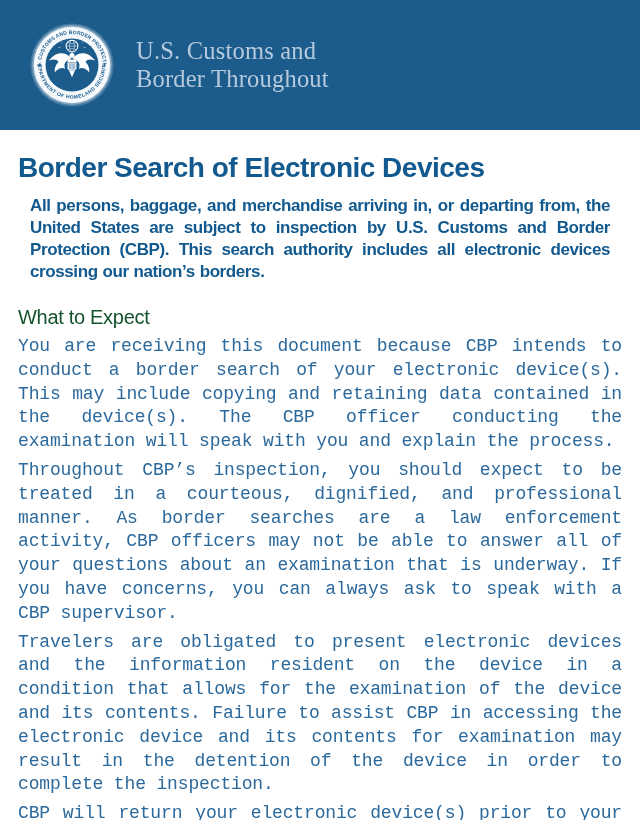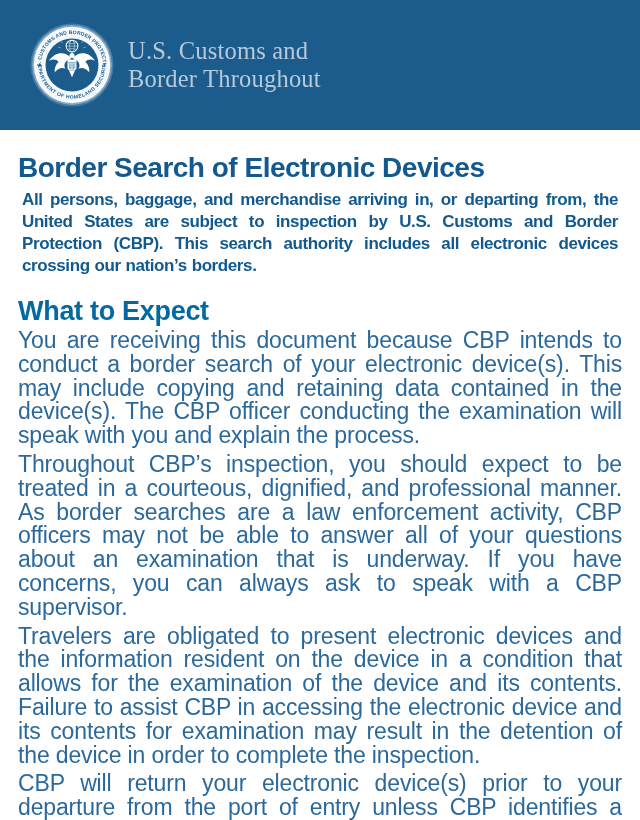--- a/index.html
+++ b/index.html
@@ -15,21 +15,21 @@
   .banner {
     height: 130px;
     background: #1c5c8d;
     display: flex;
     align-items: center;
     box-sizing: border-box;
     padding-left: 30px;
   }
   .seal { width: 84px; height: 84px; flex: 0 0 auto; }
   .agency-name {
-    margin-left: 14px;
+    margin-left: 22px;
     color: #b6cadc;
     font-family: "Liberation Serif", serif;
     font-size: 24.5px;
     line-height: 28px;
     letter-spacing: 0.2px;
   }
 
   
   .content {
     box-sizing: border-box;
@@ -37,41 +37,41 @@
   }
   h1.doc-title {
     margin: 0 0 6px 0;
     font-size: 28px;
     line-height: 30px;
     font-weight: bold;
     letter-spacing: -0.5px;
     color: #11598e;
   }
   p.intro {
-    margin: 4px;
+    margin: 12px;
     font-size: 17px;
     line-height: 22px;
     font-weight: bold;
     letter-spacing: -0.4px;
     word-spacing: 0.5px;
     color: #11598e;
     text-align: justify;
   }
   h2.section-heading {
     margin: 23px 0 7px 0;
-    font-size: 27px;
+    font-size: 20px;
     line-height: 22px;
-    font-weight: bold;
+    font-weight: normal;
     letter-spacing: -0.3px;
-    color: #0369a1;
+    color: #14532d;
   }
   p.body-par {
     margin: 0 0 5px 0;
-    font-family: Liberation Sans, sans-serif;
-    font-size: 23px;
+    font-family: Liberation Mono, monospace;
+    font-size: 18px;
     line-height: 23.8px;
     letter-spacing: -0.15px;
     color: #2b699c;
     text-align: justify;
   }
   p.body-par:last-child { margin-bottom: 0; }
 
   
   .seal-arc-text {
     font-family: "Liberation Sans", sans-serif;

